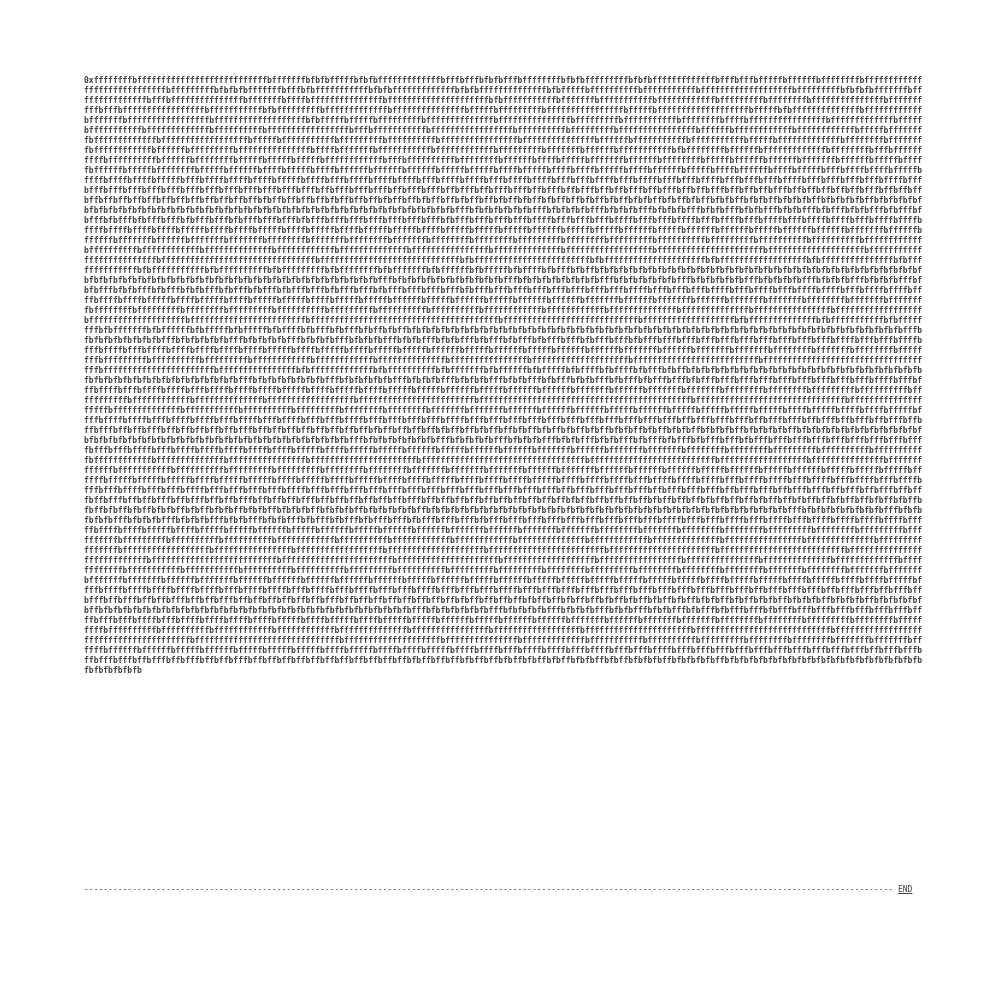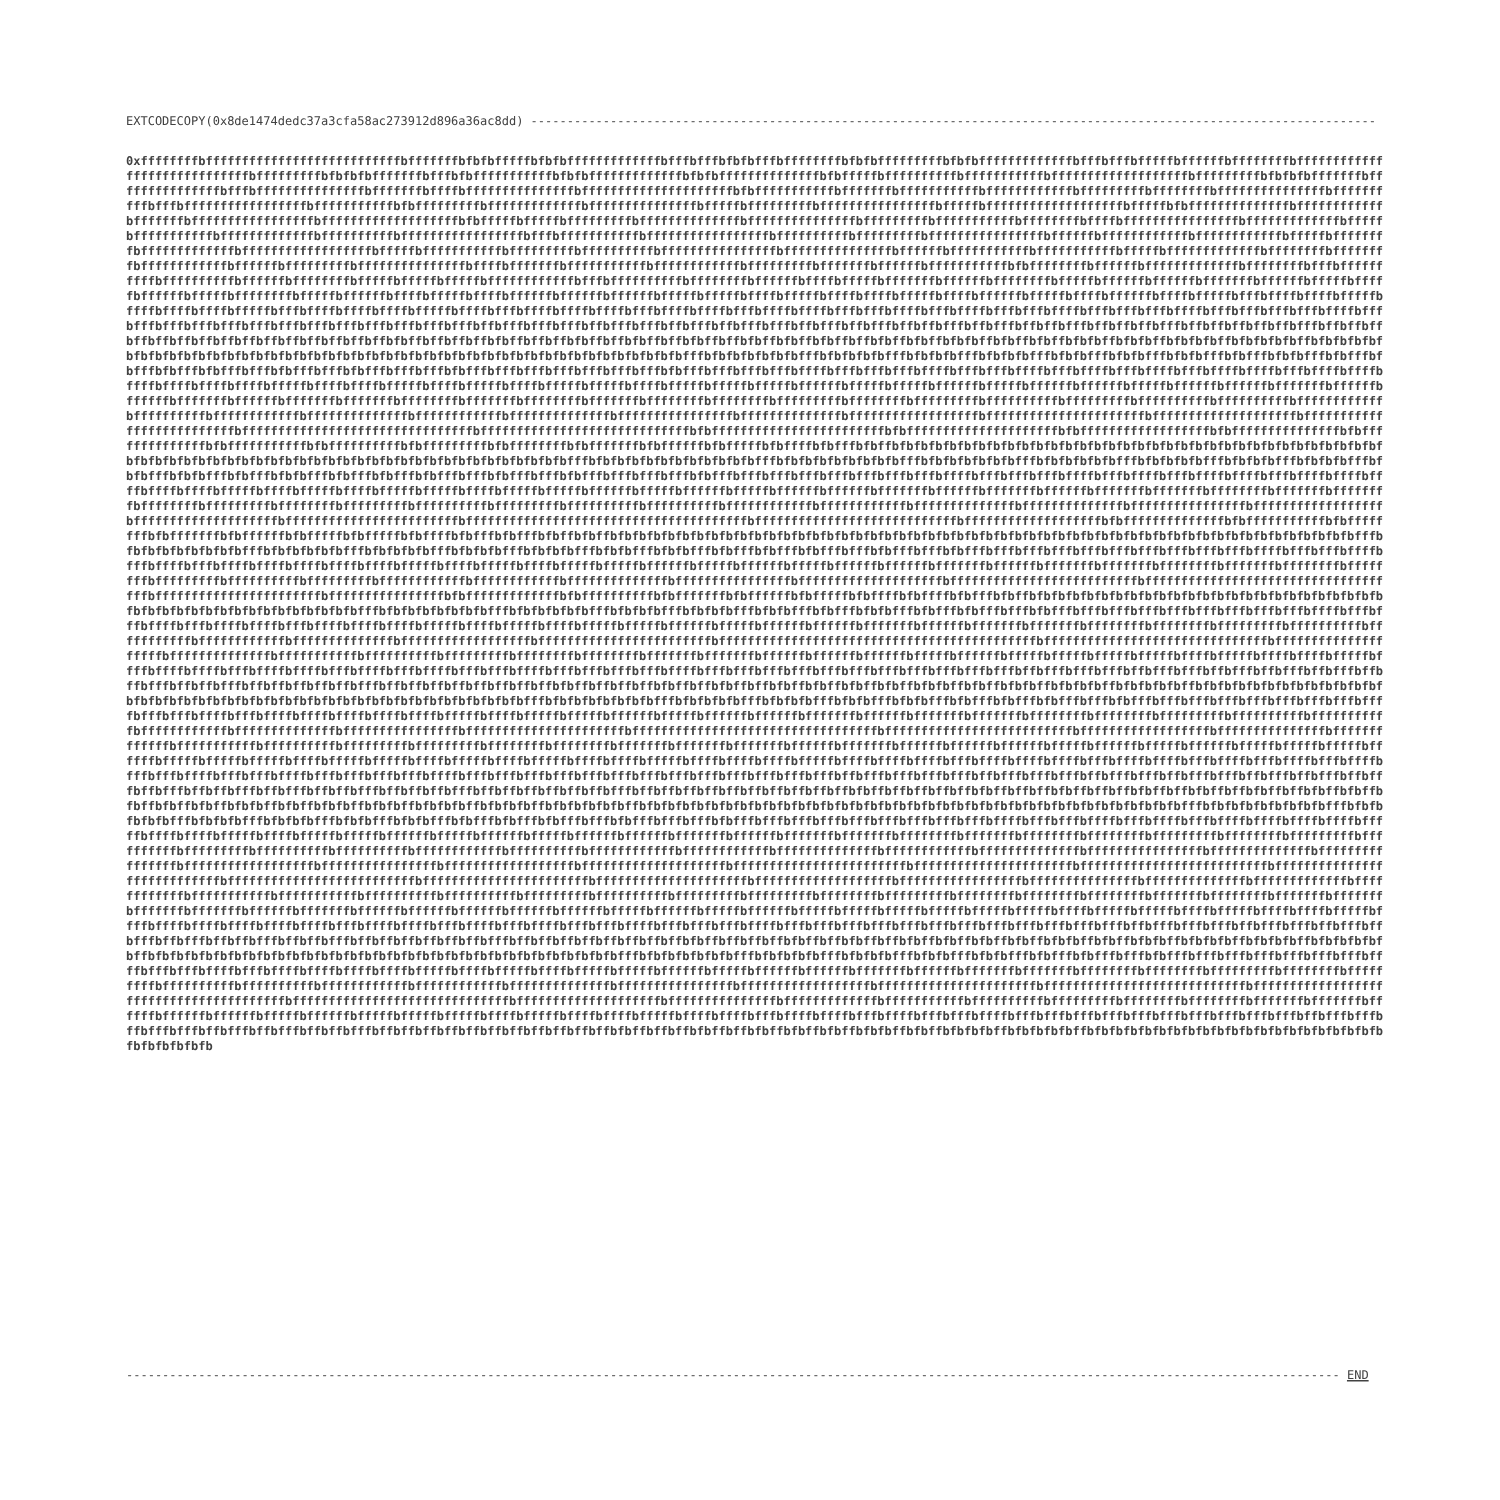--- a/index.html
+++ b/index.html
@@ -21,19 +21,18 @@
     font-weight: bold;
   }
   .footer-line { margin-top: 19px; width: calc(174ch + 1px); }
   .end-label { padding-left: 1ch; text-decoration: underline; }
 </style>
 </head>
 <body>
 
 <div class="trace">
 
-  <div class="line header-line"><span>EXTCODECOPY(0x8de1474dedc37a3cfa58ac273912d896a36ac8dd)</span><span class="header-rule">---------------------------------------------------------------------------------------------------------------------</span></div>
 
   <div class="hex">0xffffffffbfffffffffffffffffffffffffffbfffffffbfbfbfffffbfbfbfffffffffffffbfffbfffbfbfbfffbffffffffbfbfbfffffffffbfbfbfffffffffffffbfffbfffbfffffbffffffbffffffffbfffffffffffffffffffffffffffffbfffffffffbfbfbfbfffffffbfffbfbfffffffffffbfbfbfffffffffffffbfbfbffffffffffffffbfbfffffbffffffffffbfffffffffffbfffffffffffffffffffbfffffffffbfbfbfbfffffffbfffffffffffffffbfffbfffffffffffffffbfffffffbffffbfffffffffffffffbfffffffffffffffffffffbfbfffffffffffbfffffffbfffffffffffbffffffffffffbfffffffffbffffffffbfffffffffffffffbffffffffffbfffbfffffffffffffffffbfffffffffffbfbfffffffffbfffffffffffffbfffffffffffffffbfffffbfffffffffbffffffffffffffffbfffffbfffffffffffffffffffbfffffbfbffffffffffffffbffffffffffffbfffffffbfffffffffffffffffbfffffffffffffffffffbfbfffffbfffffbfffffffffbffffffffffffffbfffffffffffffffbfffffffffbfffffffffffbffffffffbffffbffffffffffffffffbfffffffffffffbfffffbfffffffffffbfffffffffffffbffffffffffbfffffffffffffffffbfffbfffffffffffbfffffffffffffffffbffffffffffbfffffffffbffffffffffffffffbffffffbffffffffffffbffffffffffffbfffffbffffffffbfffffffffffffbffffffffffffffffffbfffffbfffffffffffbfffffffffbffffffffffbffffffffffffffffbfffffffffffffffbffffffbfffffffffffbfffffffffffbfffffbfffffffffffffbffffffffbffffffffbffffffffffffbffffffbfffffffffbfffffffffffffffbffffbfffffffbfffffffffffbffffffffffffbfffffffffbfffffffbffffffbfffffffffffbfbffffffffbffffffbfffffffffffffbffffffffbfffbffffffffffbffffffffffbffffffbffffffffbfffffbfffffbfffffbffffffffffffbfffbffffffffffbffffffffbffffffbffffbfffffbfffffffbffffffbffffffffbfffffbffffffbffffffbfffffffbffffffbfffffbfffffbffffffbfffffbffffffffbfffffbffffffbffffbfffffbffffbffffffbffffffbffffffbfffffbfffffbffffbfffffbffffbffffbfffffbffffbffffffbfffffbffffbffffffbffffbfffffbfffbffffbffffbfffffbffffbffffbffffbfffffbfffbffffbffffbffffbfffffbffffbfffbffffbffffbffffbfffbffffbffffbfffbffffbffffbfffbfffbffffbfffbffffbfffbfffbffffbfffbfffbfffbffffbfffbfffbfffbfffbffffbfffbfffbfffbfffbfffbfffbfffbfffbfffbfffbfffbfffbfffbffbfffbfffbfffbffbfffbfffbffbfffbffbfffbfffbffbfffbffbfffbffbffbfffbffbfffbffbffbfffbffbffbffbfffbffbffbffbffbffbfffbffbffbffbffbffbffbffbffbffbffbffbffbffbffbffbfbffbffbffbffbfbffbffbffbfbffbffbfbffbffbfbffbffbfbffbfbffbfbffbffbfbffbfbffbfbfbffbfbffbfbffbfbfbffbfbfbffbfbfbfbffbfbfbfbfbffbfbfbfbfbfbfbfbfbfbfbfbfbfbfbfbfbfbfbfbfbfbfbfbfbfbfbfbfbfbfbfbfbfbfbfbfbfbfbfbfbfbfbfbfffbfbfbfbfbfbfbfffbfbfbfbfbfffbfbfbfbfffbfbfbfbfffbfbfbfffbfbfbfffbfbfbfffbfbfffbfbfbfffbfbfffbfbfffbfbfffbfbfffbfffbfbfffbfffbfbfffbfffbfffbfbfffbfffbfffbfffbfffbfffbfffbfbfffbfffbfffbfffbffffbfffbfffbfffbffffbfffbfffbffffbfffbffffbfffbffffbfffbffffbffffbfffbffffbffffbffffbffffbffffbffffbfffffbffffbffffbfffffbffffbfffffbffffbfffffbfffffbffffbfffffbfffffbfffffbffffffbfffffbfffffbffffffbfffffbffffffbffffffbfffffbffffffbffffffbfffffffbffffffbffffffbfffffffbffffffbfffffffbfffffffbffffffffbfffffffbffffffffbfffffffbffffffffbffffffffbfffffffffbffffffffbfffffffffbffffffffffbfffffffffbffffffffffbffffffffffbffffffffffffbffffffffffbffffffffffffbffffffffffffffbffffffffffffbffffffffffffffbffffffffffffffffbffffffffffffffbffffffffffffffffffbffffffffffffffffffffffbffffffffffffffffffffbffffffffffffffffffffffffffbffffffffffffffffffffffffffffffffbfffffffffffffffffffffffffffffbfbffffffffffffffffffffffffbfbfffffffffffffffffffffbfbffffffffffffffffffbfbfffffffffffffffbfbffffffffffffffbfbfffffffffffbfbffffffffffbfbfffffffffbfbffffffffbfbfffffffbfbffffffbfbfffffbfbffffbfbfffbfbffbfbfbfbfbfbfbfbfbfbfbfbfbfbfbfbfbfbfbfbfbfbfbfbfbfbfbfbfbfbfbfbfbfbfbfbfbfbfbfbfbfbfbfbfbfbfbfbfbfbfbfbfbfbfbfbfbfbfbfbfbfbfbfbfbfffbfbfbfbfbfbfbfbfbfbfbfbfffbfbfbfbfbfbfbfbfbfffbfbfbfbfbfbfbfffbfbfbfbfbfbfffbfbfbfbfbfffbfbfbfbfffbfbfbfbfffbfbfbfffbfbfbfffbfbfffbfbfbfffbfbfffbfbfffbfbfffbfffbfbfffbfffbfbfffbfffbfffbfffbfbfffbfffbfffbfffbfffbfffbfffbfffbffffbfffbfffbfffbffffbfffbffffbfffbffffbffffbfffbffffbffffbffffbffffbffffbfffffbffffbfffffbffffbfffffbfffffbffffbfffffbfffffbffffffbfffffbffffffbfffffbffffffbffffffbfffffffbffffffbfffffffbffffffbfffffffbfffffffbffffffffbfffffffbffffffffbffffffffbfffffffffbffffffffbfffffffffbffffffffffbfffffffffbffffffffffbffffffffffbffffffffffffbffffffffffffbffffffffffffffbffffffffffffffbffffffffffffffffbffffffffffffffffffbffffffffffffffffffffbffffffffffffffffffffffffbfffffffffffffffffffffffffffffffffffffffbffffffffffffffffffffffffffffbfffffffffffffffffffbfbffffffffffffffbfbfffffffffffbfbffffffffbfbfffffffbfbffffffbfbfffffbfbfffffbfbffffbfbfffbfbfffbfbffbfbffbfbfbfbfbfbfbfbfbfbfbfbfbfbfbfbfbfbfbfbfbfbfbfbfbfbfbfbfbfbfbfbfbfbfbfbfbfbfbfbfbfbfbfbfbfbfbfbfbfbfbfbfffbfbfbfbfbfbfbfbfbfffbfbfbfbfbfbfffbfbfbfbfbfffbfbfbfbfffbfbfbfbfffbfbfbfffbfbfbfffbfbfffbfbfffbfbfffbfffbfbfffbfffbfbfffbfffbfffbfffbfffbfffbfffbfffbfffbfffbffffbfffbfffbffffbfffbffffbfffbffffbffffbffffbffffbffffbfffffbffffbfffffbffffbfffffbfffffbffffffbfffffbffffffbfffffbffffffbffffffbfffffffbffffffbfffffffbfffffffbffffffffbfffffffbffffffffbffffffffbfffffffffbffffffffffbfffffffffbffffffffffffbffffffffffffbffffffffffffffbffffffffffffffffbffffffffffffffffffffbffffffffffffffffffffffffffbffffffffffffffffffffffffffffffffffffbfffffffffffffffffffffffbffffffffffffffffbfbfffffffffffffbfbffffffffffbfbfffffffbfbffffffbfbfffffbfbffffbfbffffbfbfffbfbffbfbfbfbfbfbfbfbfbfbfbfbfbfbfbfbfbfbfbfbfbfbfbfbfbfbfbfbfbfbfbfbfbfbfbfbfbfbfbfbfbfffbfbfbfbfbfbfbfbfffbfbfbfbfbfbfffbfbfbfbfffbfbfbfbfffbfbfbfffbfbfffbfbfbfffbfbfffbfbfffbfffbfbfffbfffbfffbfffbfffbfffbfffbfffbfffbffffbfffbfffbffffbfffbffffbffffbfffbffffbffffbffffbfffffbffffbfffffbffffbfffffbfffffbffffffbfffffbffffffbffffffbfffffffbffffffbfffffffbfffffffbffffffffbffffffffbfffffffffbffffffffffbfffffffffffbffffffffffffbffffffffffffffbffffffffffffffffffbffffffffffffffffffffffffbffffffffffffffffffffffffffffffffffffffffffffbfffffffffffffffffffffffffffffffbffffffffffffffffffffbffffffffffffffbfffffffffffbffffffffffbfffffffffbffffffffbffffffffbfffffffbfffffffbffffffbffffffbffffffbfffffbffffffbfffffbfffffbfffffbfffffbffffbfffffbffffbffffbfffffbffffbffffbffffbfffbffffbffffbfffbffffbfffbffffbfffbfffbffffbfffbfffbfffbfffbffffbfffbfffbfffbfffbfffbfffbfffbfffbfffbfffbfffbffbfffbfffbfffbffbfffbfffbffbfffbffbfffbffbfffbffbffbfffbffbffbfffbffbffbffbffbffbfffbffbffbffbffbffbffbffbffbfbffbffbffbffbfbffbffbfbffbffbfbffbfbffbfbffbfbffbfbfbffbfbffbfbfbffbfbfbfbffbfbfbfbfbffbfbfbfbfbfbfbfbfbfbfbfbfbfbfbfbfbfbfbfbfbfbfbfbfbfbfbfbfbfbfbfbfbfbfbfbfbfbfbfbfbfffbfbfbfbfbfbfbfbfffbfbfbfbfbfffbfbfbfbfffbfbfbfffbfbfbfffbfbfffbfbfffbfbfffbfffbfbfffbfffbfffbfffbfffbfffbfffbfffbffffbfffbfffbffffbfffbffffbffffbffffbffffbffffbfffffbffffbfffffbfffffbffffffbfffffbffffffbffffffbfffffffbffffffbfffffffbfffffffbffffffffbffffffffbfffffffffbffffffffffbfffffffffffbffffffffffffbffffffffffffffbffffffffffffffffbffffffffffffffffffffffbffffffffffffffffffffffffffffffffffbffffffffffffffffffffffffffbffffffffffffffffffbfffffffffffffffbfffffffffffffbfffffffffffbffffffffffbfffffffffbfffffffffbffffffffbffffffffbfffffffbfffffffbfffffffbffffffbfffffffbffffffbffffffbffffffbfffffbffffffbfffffbffffffbfffffbfffffbfffffbffffffbfffffbfffffbfffffbffffbfffffbfffffbffffbfffffbffffbfffffbffffbffffbfffffbffffbffffbffffbfffffbffffbffffbffffbfffbffffbffffbffffbfffbffffbffffbfffbffffbfffbffffbfffbffffbfffbfffbffffbfffbfffbffffbfffbfffbfffbfffbffffbfffbfffbfffbfffbfffbfffbfffbfffbfffbfffbfffbfffbfffbffbfffbfffbfffbfffbffbfffbfffbfffbffbfffbfffbffbfffbfffbffbfffbffbfffbffbfffbffbfffbffbffbfffbffbfffbffbffbfffbffbffbffbfffbffbffbffbffbffbffbfffbffbffbffbffbffbffbffbffbffbffbfbffbffbffbffbffbfbffbffbffbfbffbffbffbfbffbffbfbffbffbfbffbffbfbffbfbffbfbffbfbffbfbffbfbfbffbfbffbfbfbffbfbfbffbfbfbfbffbfbfbfbffbfbfbfbfbfbffbfbfbfbfbfbfbfbfbfbfbfbfbfbfbfbfbfbfbfbfbfbfbfbfbfbfbfbfbfbfbfbfbfbfbfbfbfbfffbfbfbfbfbfbfbfbfbfffbfbfbfbfbfbfffbfbfbfbfffbfbfbfbfffbfbfbfffbfbfbfffbfbfffbfbfffbfbfffbfffbfbfffbfffbfffbfbfffbfffbfffbfffbfffbfffbfffbfffbfffbffffbfffbfffbffffbfffbffffbfffbffffbffffbffffbffffbfffffbffffbffffbfffffbffffbfffffbfffffbffffffbfffffbffffffbfffffbffffffbffffffbfffffffbffffffbfffffffbfffffffbffffffffbfffffffbffffffffbffffffffbfffffffffbffffffffbfffffffffbffffffffffbfffffffffbffffffffffbffffffffffbffffffffffffbffffffffffbffffffffffffbffffffffffffbffffffffffffffbffffffffffffbffffffffffffffbffffffffffffffffbffffffffffffffbffffffffffffffffbffffffffffffffffffbffffffffffffffffbffffffffffffffffffbffffffffffffffffffffbffffffffffffffffffffffffbffffffffffffffffffffffbffffffffffffffffffffffffffbffffffffffffffffffffffffffffbffffffffffffffffffffffffffbfffffffffffffffffffffffbfffffffffffffffffffffbfffffffffffffffffffbfffffffffffffffffbfffffffffffffffbffffffffffffffbfffffffffffffbffffffffffffbfffffffffffbfffffffffffbffffffffffbffffffffffbfffffffffbffffffffffbfffffffffbfffffffffbffffffffbfffffffffbffffffffbffffffffbffffffffbfffffffbffffffffbfffffffbfffffffbfffffffbfffffffbffffffbfffffffbffffffbffffffbffffffbffffffbffffffbfffffbffffffbfffffbffffffbfffffbfffffbfffffbfffffbfffffbfffffbffffbfffffbfffffbffffbfffffbffffbffffbfffffbffffbffffbffffbffffbffffbffffbfffbffffbffffbfffbffffbfffbffffbfffbfffbffffbfffbfffbfffbffffbfffbfffbfffbfffbfffbfffbfffbfffbfffbfffbfffbfffbffbfffbfffbfffbffbfffbfffbffbfffbffbfffbffbfffbffbffbfffbffbffbfffbffbffbffbffbffbffbfffbffbffbffbffbffbffbffbffbfbffbffbffbffbfbffbffbfbffbffbfbffbfbffbfbffbfbffbfbfbffbfbffbfbfbffbfbfbfbffbfbfbfbffbfbfbfbfbfbffbfbfbfbfbfbfbfbfbfbfbfbfbfbfbfbfbfbfbfbfbfbfbfbfbfbfbfbfbfbfbfbfbfffbfbfbfbfbfbfbfffbfbfbfbfbfffbfbfbfbfffbfbfbfffbfbfbfffbfbfffbfbfffbfffbfbfffbfffbfffbfffbfffbfffbfffbffffbfffbfffbffffbfffbffffbffffbffffbffffbfffffbffffbfffffbffffbfffffbfffffbffffffbfffffbffffffbffffffbfffffffbffffffbfffffffbfffffffbffffffffbffffffffbfffffffffbffffffffbfffffffffbffffffffffbffffffffffbffffffffffffbffffffffffffbffffffffffffffbffffffffffffffffbffffffffffffffffffbffffffffffffffffffffffbffffffffffffffffffffffffffffbffffffffffffffffffffffffffffffffffffffffbffffffffffffffffffffffffffffffbffffffffffffffffffffbfffffffffffffffbfffffffffffffbfffffffffffbffffffffffbfffffffffbffffffffbffffffffbfffffffbfffffffbffffffbffffffbffffffbfffffbffffffbfffffbfffffbfffffbffffbfffffbffffbffffbfffffbffffbffffbfffbffffbffffbfffbffffbfffbfffbffffbfffbfffbfffbfffbfffbfffbfffbfffbfffbfffbffbfffbfffbffbfffbfffbffbfffbffbfffbffbffbfffbffbffbffbffbffbffbffbffbffbffbffbfbffbffbffbfbffbffbfbffbfbffbfbffbfbfbffbfbffbfbfbfbffbfbfbfbfbffbfbfbfbfbfbfbfbfbfbfbfbfbfbfbfbfbfbfbfbfbfbfbfbfbfbfb</div>
 
   <div class="line footer-line"><span>------------------------------------------------------------------------------------------------------------------------------------------------------------------------</span><span class="end-label">END</span></div>
 
 </div>
 
 </body></html>

